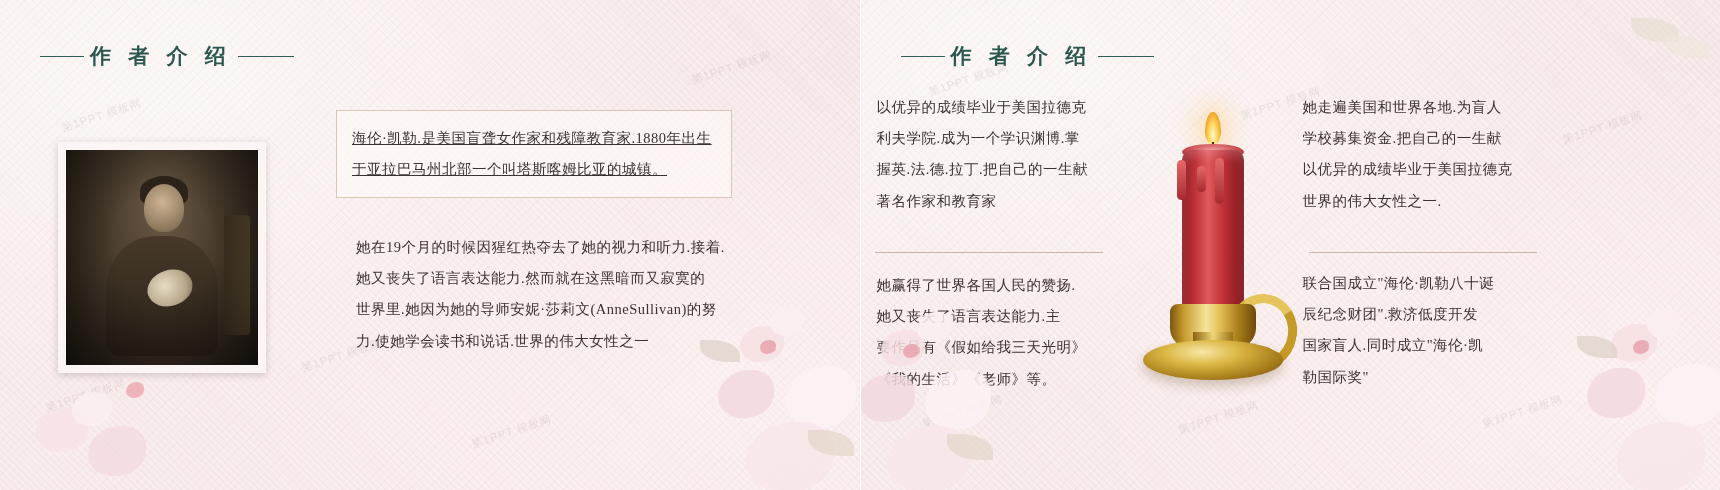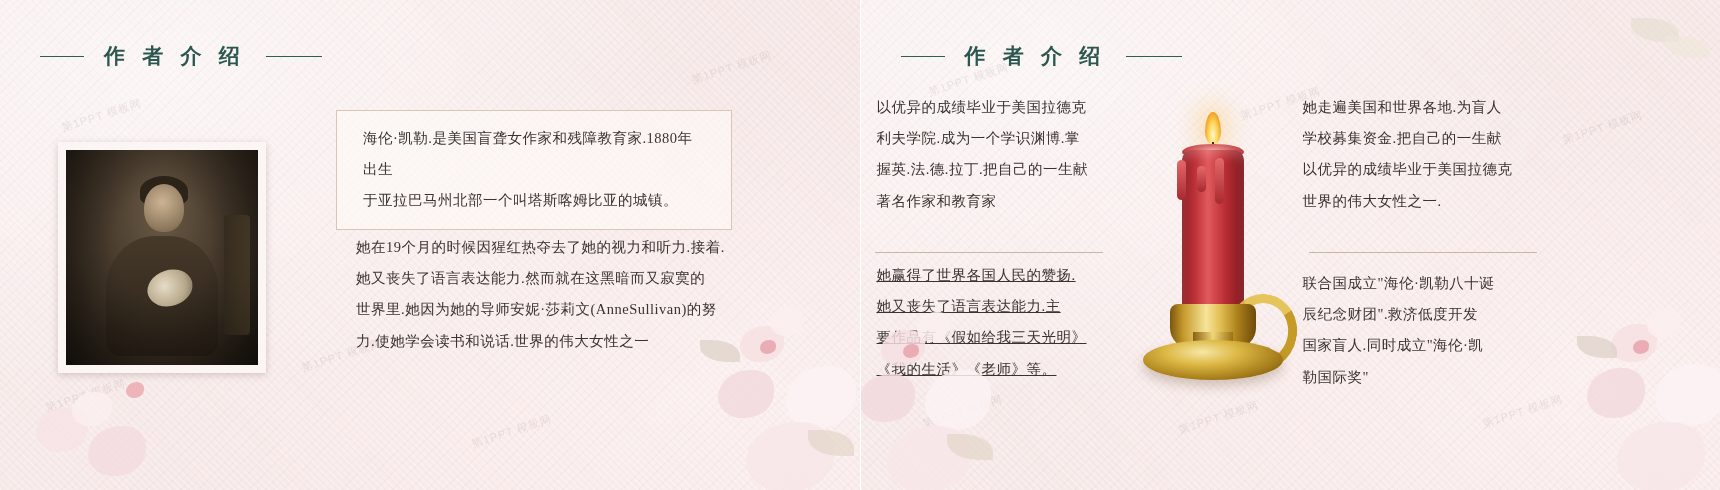--- a/index.html
+++ b/index.html
@@ -56,21 +56,21 @@
     user-select: none;
   }
 
   
   .slide-header {
     position: absolute;
     top: 28px;
     left: 40px;
     display: flex;
     align-items: center;
-    gap: 20px;
+    gap: 6px;
   }
   .rule {
     width: 56px;
     height: 1px;
     background: #2f5e57;
   }
   .rule.short { width: 44px; }
   .slide-title {
     font-family: "Liberation Serif", serif;
     font-size: 21px;
@@ -160,21 +160,22 @@
     box-sizing: border-box;
     font-family: "Liberation Serif", serif;
     font-size: 14.5px;
     line-height: 2.15;
     color: #3a3330;
     letter-spacing: 0.5px;
   }
   .card-boxed {
     border: 1px solid #d9c6b4;
     background: rgba(255,252,247,0.55);
-    padding: 12px 26px;
+    padding: 12px 15px;
+    text-decoration: underline;
   }
   .card-plain {
     padding: 0 2px;
   }
   .divider-line {
     position: absolute;
     height: 1px;
     background: #c9b7a6;
   }
 
@@ -374,21 +375,21 @@
       <span class="rule"></span>
     </header>
 
     <div class="text-card card-plain" style="left:14px; top:92px; width:250px;">
       <div>以优异的成绩毕业于美国拉德克</div>
       <div>利夫学院.成为一个学识渊博.掌</div>
       <div>握英.法.德.拉丁.把自己的一生献</div>
       <div>著名作家和教育家</div>
     </div>
     <div class="divider-line" style="left:14px; top:252px; width:228px;"></div>
-    <div class="text-card card-plain" style="left:14px; top:260px; width:250px;text-decoration:underline;">
+    <div class="text-card card-plain" style="left:14px; top:270px; width:250px;">
       <div>她赢得了世界各国人民的赞扬.</div>
       <div>她又丧失了语言表达能力.主</div>
       <div>要作品有《假如给我三天光明》</div>
       <div>《我的生活》《老师》等。</div>
     </div>
 
     <div class="candle-wrap">
       <div class="flame"></div>
       <div class="wick"></div>
       <div class="candle-top"></div>

